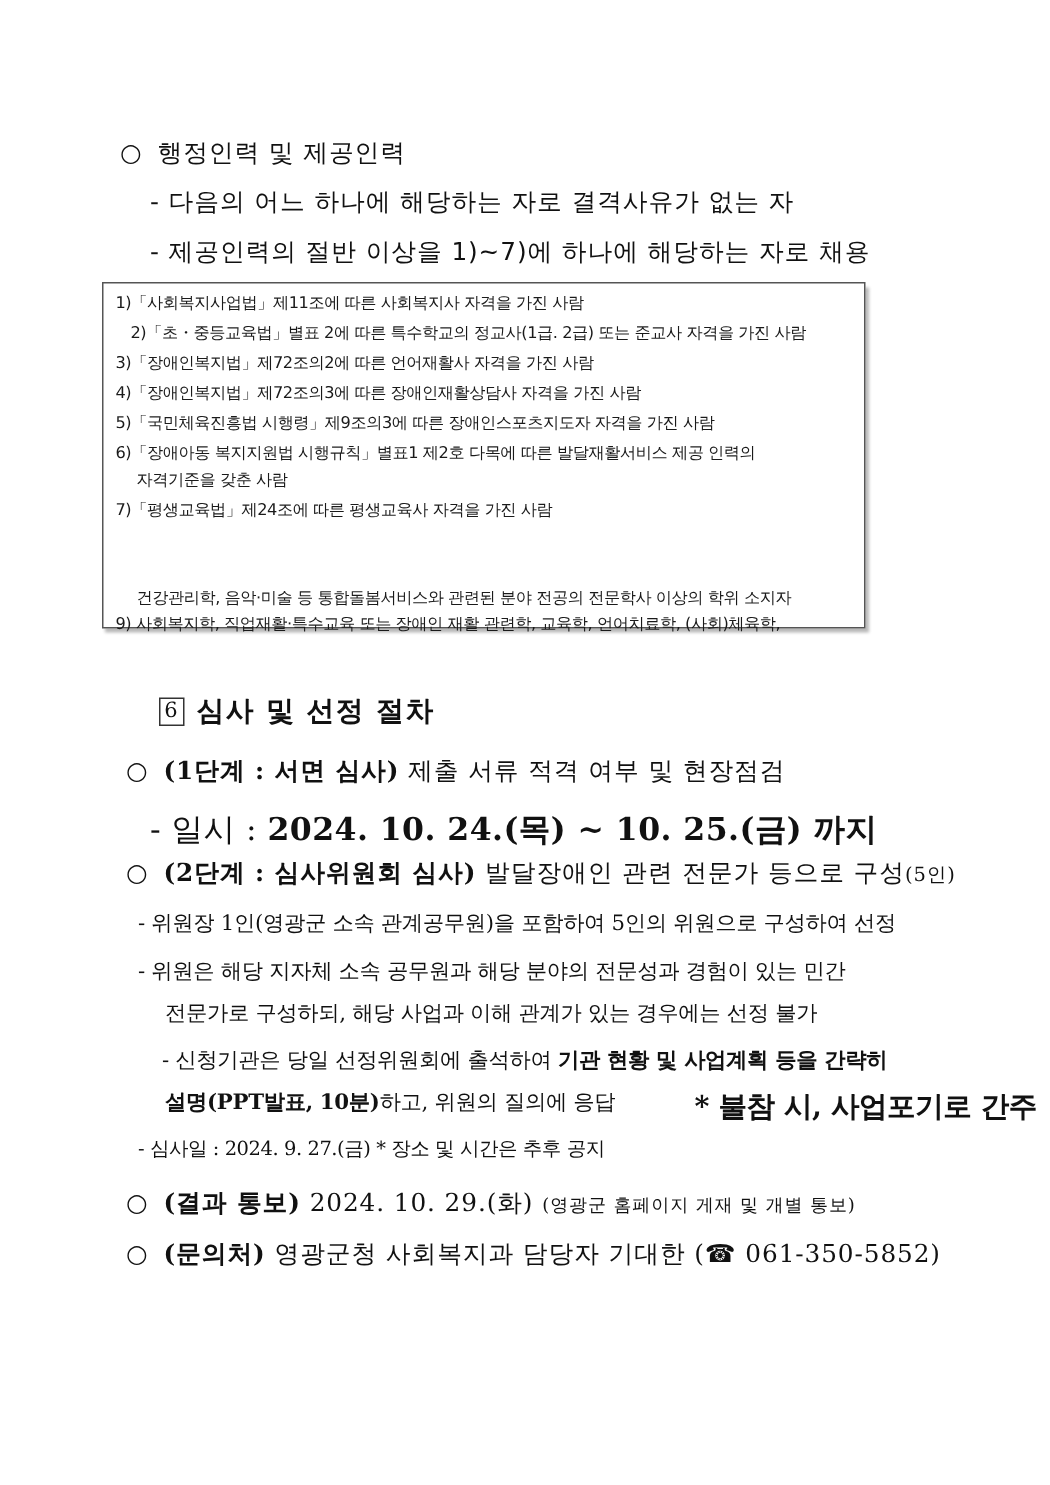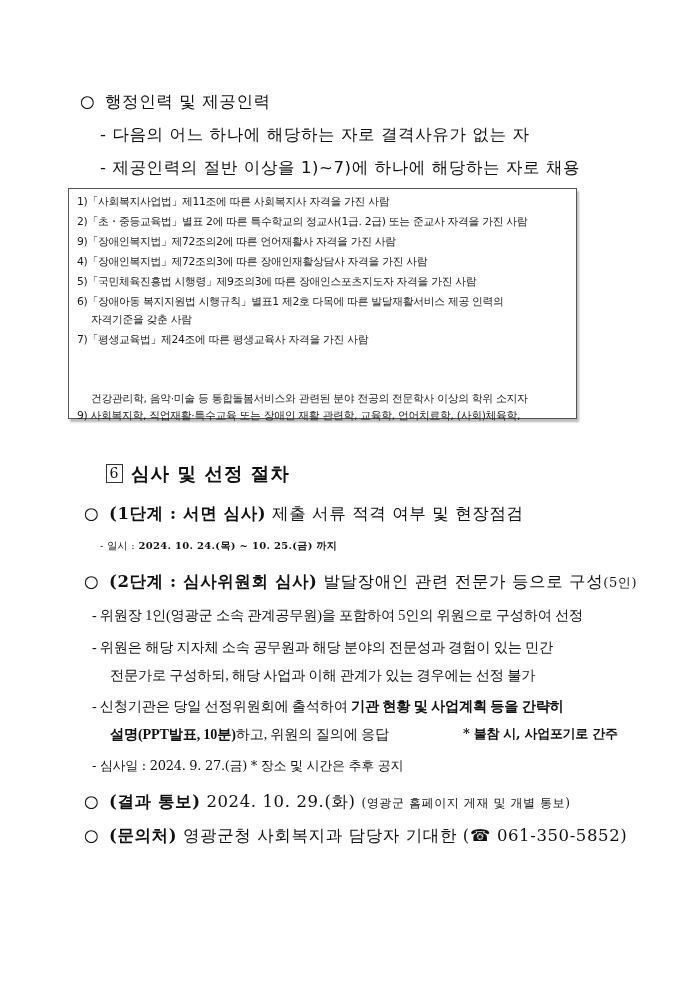--- a/index.html
+++ b/index.html
@@ -7,22 +7,22 @@
     width: 700px; height: 990px; position: relative; overflow: hidden;
     font-family: "DejaVu Serif", "Liberation Serif", serif;
     color: #111111;
   }
   .abs { position: absolute; white-space: nowrap; }
   .serif { font-family: "DejaVu Serif", "Liberation Serif", serif; }
   .sans { font-family: "DejaVu Sans", "Liberation Sans", sans-serif; text-align: right; }
   .b { font-weight: bold; }
 
   .l1 { font-size: 16.5px; letter-spacing: 0.6px; }
-  .l2 { font-size: 10px; letter-spacing: 0.3px; }
-  .l3 { font-size: 14.2px; letter-spacing: -0.2px; font-family: Liberation Serif, serif; }
+  .l2 { font-size: 21px; letter-spacing: 0.3px; }
+  .l3 { font-size: 14.2px; letter-spacing: -0.2px; }
   .circle { display: inline-block; margin-right: 10px; }
 
   .qual-box {
     position: absolute; left: 68px; top: 188px; width: 507px; height: 229px;
     border: 1.3px solid #555; background: #fff;
     box-shadow: 2px 3px 2px #b9b9b9;
   }
   .qual-item {
     position: absolute; left: 8px; font-size: 10.8px; line-height: 14px;
     font-family: "DejaVu Sans", "Liberation Sans", sans-serif; color: #1a1a1a;
@@ -31,35 +31,35 @@
   .qual-cont { left: 22px; }
 
   .boxed-num {
     display: inline-block; width: 15px; height: 17px; line-height: 16px;
     border: 1px solid #333; text-align: center; font-size: 14px;
     font-family: "DejaVu Serif", "Liberation Serif", serif; font-weight: normal;
     margin-right: 8px; vertical-align: 2px;
   }
   .h-section { font-size: 18.5px; font-weight: bold; letter-spacing: 1px;
     font-family: "DejaVu Sans", "Liberation Sans", sans-serif; padding-left: 40px; }
-  .note { font-size: 13px; letter-spacing: -0.3px; text-align: center; }
+  .note { font-size: 19px; letter-spacing: -0.3px; text-align: center; }
 </style>
 </head>
 <body>
 
 <div class="abs l1 sans" style="left:80px; top:91px;">
   <span class="circle">○</span><span>행정인력 및 제공인력</span>
 </div>
 <div class="abs l1 sans" style="left:100px; top:124px;">- 다음의 어느 하나에 해당하는 자로 결격사유가 없는 자</div>
 <div class="abs l1 sans" style="left:100px; top:157px;">- 제공인력의 절반 이상을 1)~7)에 하나에 해당하는 자로 채용</div>
 
 <div class="qual-box">
   <div class="qual-item" style="top:6px;text-align:right;">1)「사회복지사업법」제11조에 따른 사회복지사 자격을 가진 사람</div>
-  <div class="qual-item" style="top:26px;">2)「초・중등교육법」별표 2에 따른 특수학교의 정교사(1급. 2급) 또는 준교사 자격을 가진 사람</div>
-  <div class="qual-item" style="top:46px;">9)「장애인복지법」제72조의2에 따른 언어재활사 자격을 가진 사람</div>
+  <div class="qual-item" style="top:26px;margin-left:10px;">2)「초・중등교육법」별표 2에 따른 특수학교의 정교사(1급. 2급) 또는 준교사 자격을 가진 사람</div>
+  <div class="qual-item" style="top:46px;">3)「장애인복지법」제72조의2에 따른 언어재활사 자격을 가진 사람</div>
   <div class="qual-item" style="top:66px;">4)「장애인복지법」제72조의3에 따른 장애인재활상담사 자격을 가진 사람</div>
   <div class="qual-item" style="top:86px;">5)「국민체육진흥법 시행령」제9조의3에 따른 장애인스포츠지도자 자격을 가진 사람</div>
   <div class="qual-item" style="top:106px;">6)「장애아동 복지지원법 시행규칙」별표1 제2호 다목에 따른 발달재활서비스 제공 인력의</div>
   <div class="qual-item qual-cont" style="top:124px;">자격기준을 갖춘 사람</div>
   <div class="qual-item" style="top:144px;">7)「평생교육법」제24조에 따른 평생교육사 자격을 가진 사람</div>
   <div class="qual-item" style="top:184px;margin-top:36px;">9) 사회복지학, 직업재활·특수교육 또는 장애인 재활 관련학, 교육학, 언어치료학, (사회)체육학,</div>
   <div class="qual-item qual-cont" style="top:203px;">건강관리학, 음악·미술 등 통합돌봄서비스와 관련된 분야 전공의 전문학사 이상의 학위 소지자</div>
 </div>
 
 <div class="abs h-section" style="left:66px; top:461px;">
@@ -74,21 +74,21 @@
   <span>- 일시 : </span><span class="b">2024. 10. 24.(목) ~ 10. 25.(금) 까지</span>
 </div>
 
 <div class="abs l1 serif" style="left:84px; top:571px;">
   <span class="circle sans">○</span><span class="b">(2단계 : 심사위원회 심사)</span>
   <span>발달장애인 관련 전문가 등으로 구성</span><span style="font-size:13px;">(5인)</span>
 </div>
 <div class="abs l3 serif" style="left:92px; top:606px;">- 위원장 1인(영광군 소속 관계공무원)을 포함하여 5인의 위원으로 구성하여 선정</div>
 <div class="abs l3 serif" style="left:92px; top:638px;">- 위원은 해당 지자체 소속 공무원과 해당 분야의 전문성과 경험이 있는 민간</div>
 <div class="abs l3 serif" style="left:110px; top:666px;">전문가로 구성하되, 해당 사업과 이해 관계가 있는 경우에는 선정 불가</div>
-<div class="abs l3 serif" style="left:92px; top:697px;">
+<div class="abs l3 serif" style="left:108px; top:697px;">
   <span>- 신청기관은 당일 선정위원회에 출석하여 </span><span class="b">기관 현황 및 사업계획 등을 간략히</span>
 </div>
 <div class="abs l3 serif" style="left:110px; top:725px;">
   <span class="b">설명(PPT발표, 10분)</span><span>하고, 위원의 질의에 응답</span>
 </div>
 <div class="abs note serif b" style="left:463px; top:725px;">* 불참 시, 사업포기로 간주</div>
 <div class="abs serif" style="left:92px; top:757px; font-size:13px; letter-spacing:-0.3px;">- 심사일 : 2024. 9. 27.(금) * 장소 및 시간은 추후 공지</div>
 
 <div class="abs l1 serif" style="left:84px; top:791px;">
   <span class="circle sans">○</span><span class="b">(결과 통보)</span>

